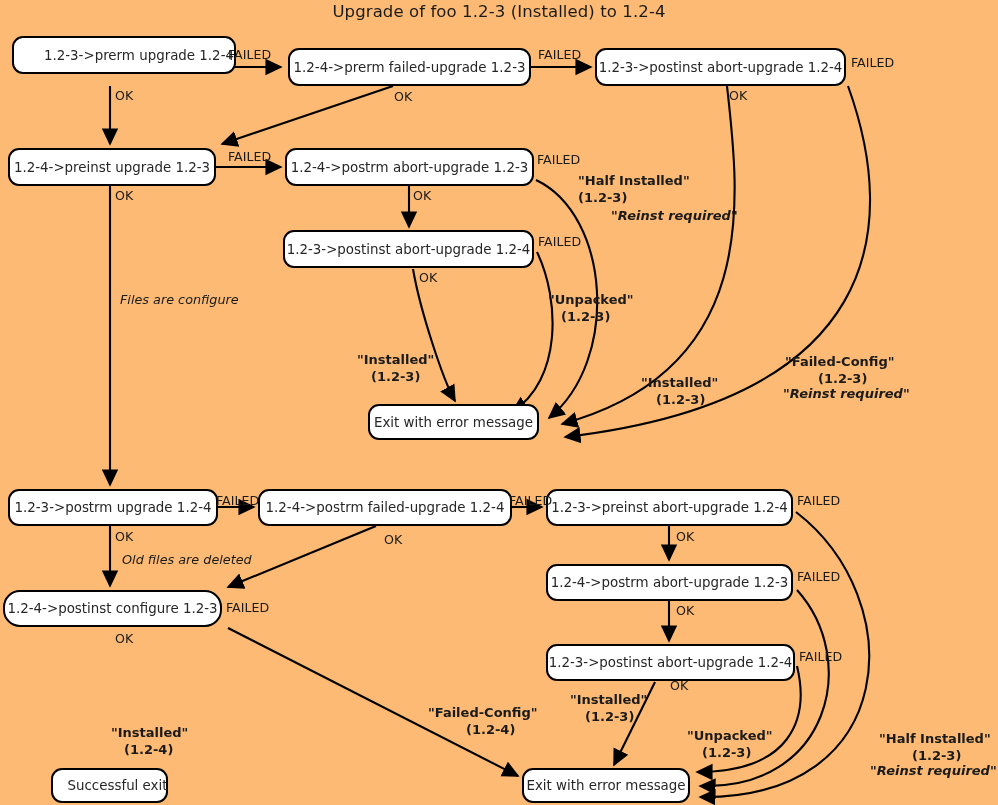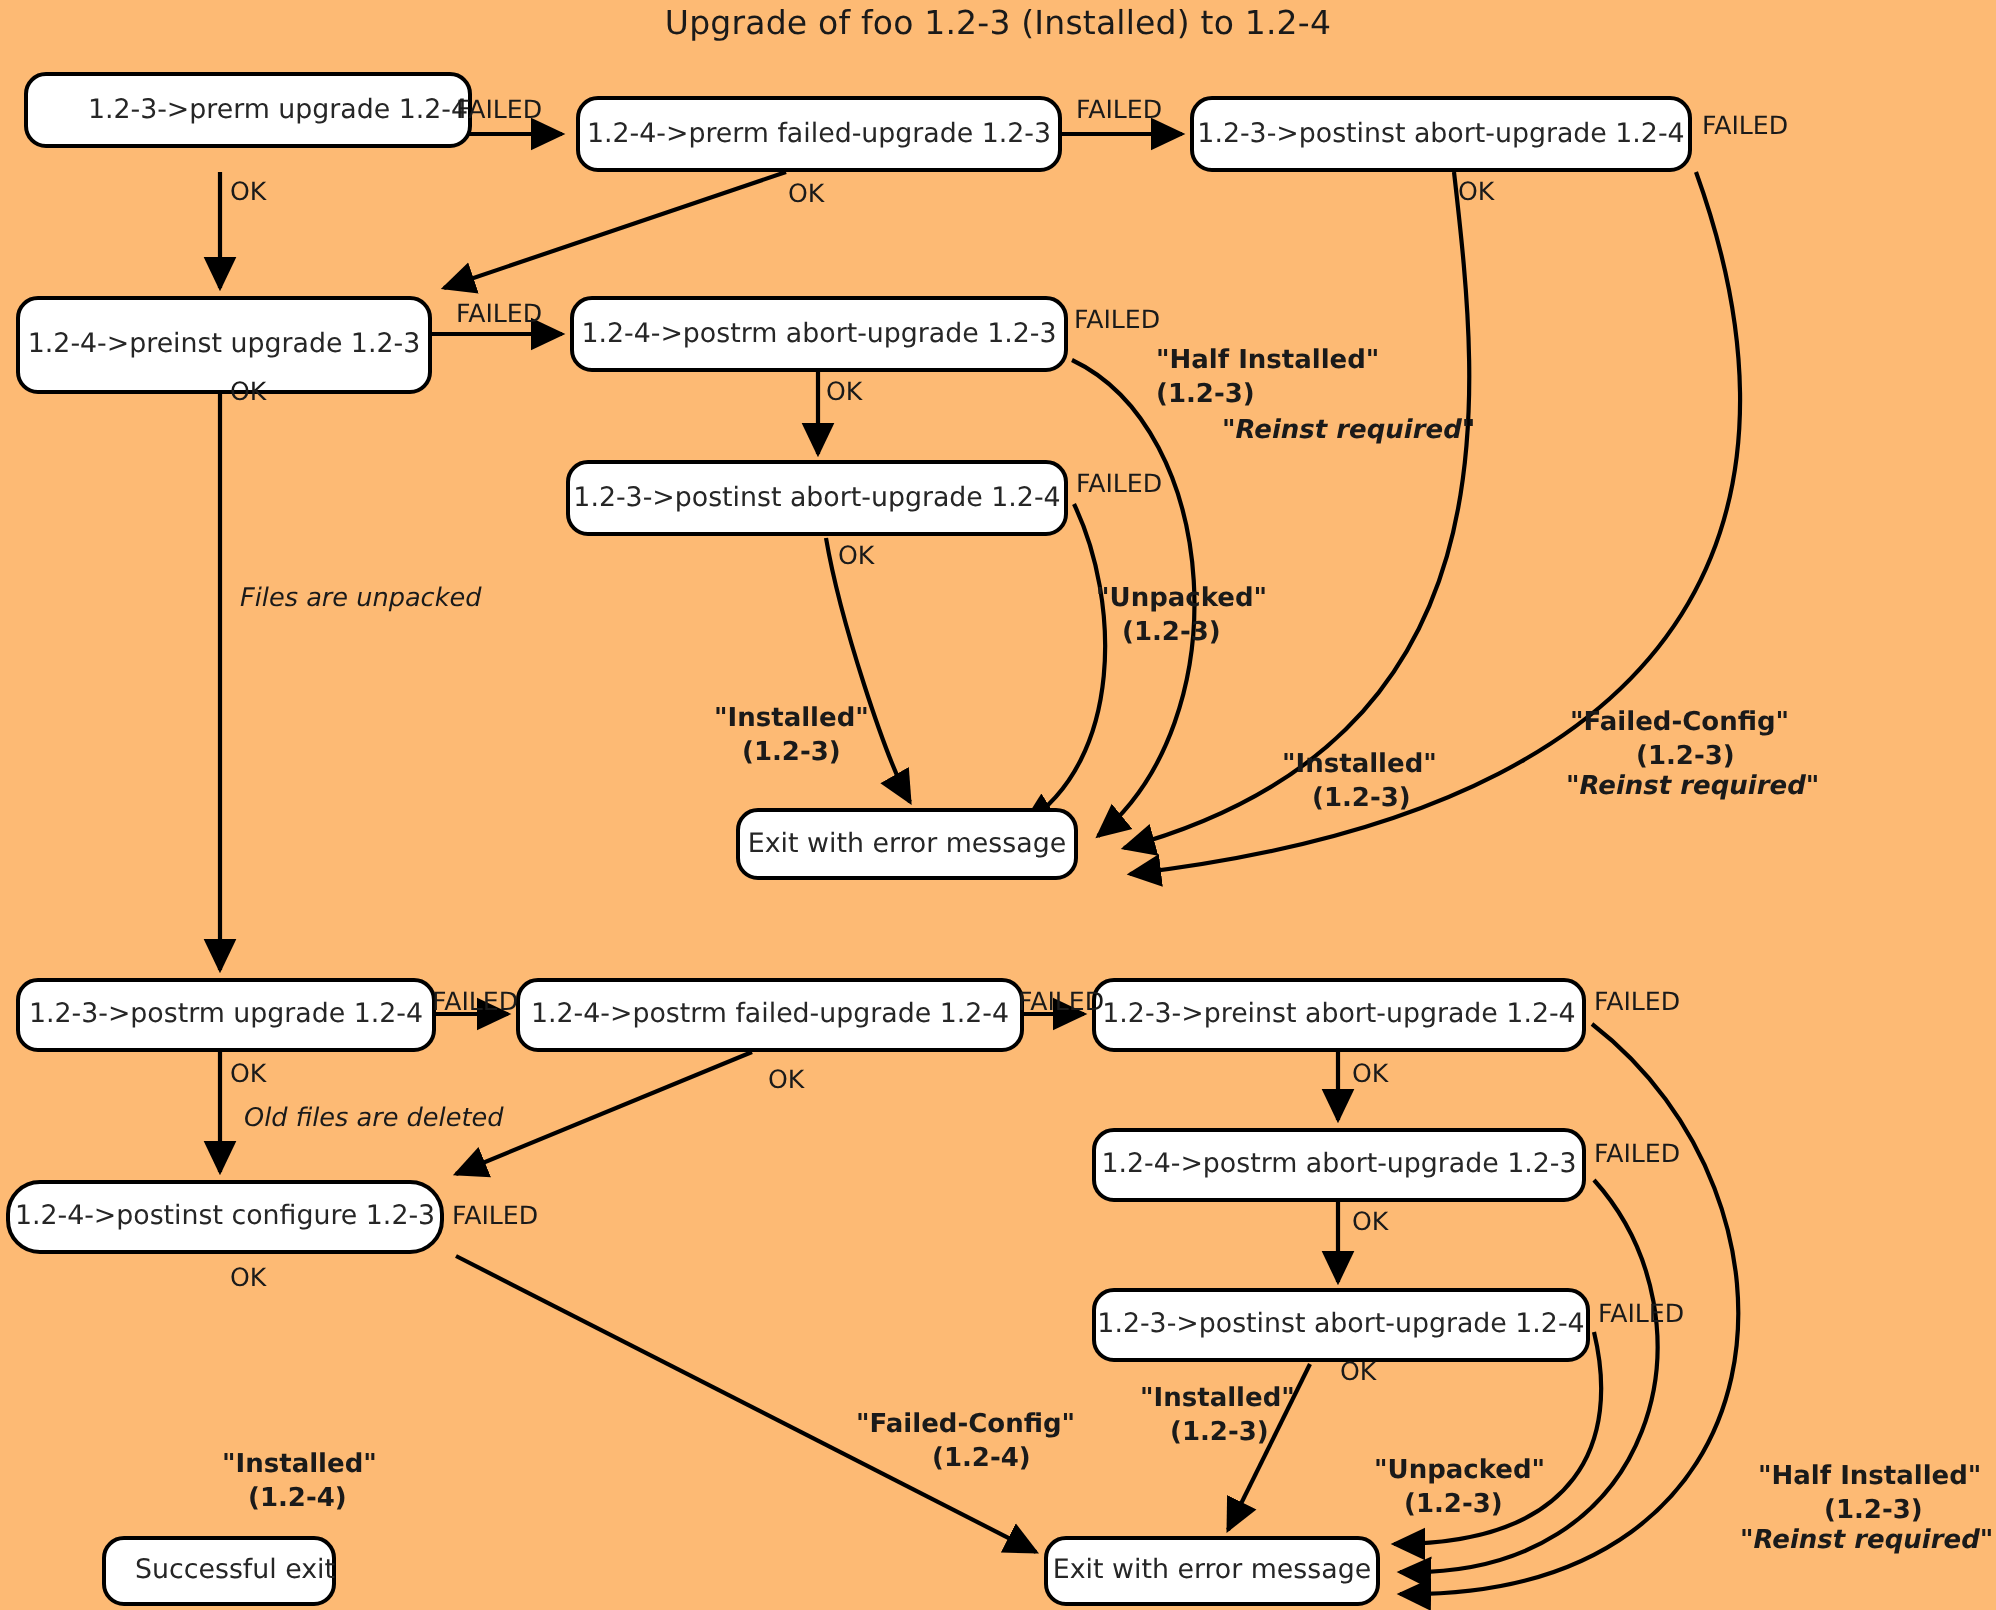--- a/index.html
+++ b/index.html
@@ -141,21 +141,21 @@
   </div>
 
   <div class="node" style="left:288px; top:48px;  width:243px; height:38px;">
     <span>1.2-4-&gt;prerm failed-upgrade 1.2-3</span>
   </div>
 
   <div class="node" style="left:595px; top:48px;  width:251px; height:38px;">
     <span>1.2-3-&gt;postinst abort-upgrade 1.2-4</span>
   </div>
 
-  <div class="node" style="left:8px;   top:148px; width:208px; height:49px;">
+  <div class="node" style="left:8px;   top:148px; width:208px; height:38px;">
     <span>1.2-4-&gt;preinst upgrade 1.2-3</span>
   </div>
 
   <div class="node" style="left:285px; top:148px; width:249px; height:38px;">
     <span>1.2-4-&gt;postrm abort-upgrade 1.2-3</span>
   </div>
 
   <div class="node" style="left:283px; top:230px; width:251px; height:38px;">
     <span>1.2-3-&gt;postinst abort-upgrade 1.2-4</span>
   </div>
@@ -203,21 +203,21 @@
   <div class="elabel" style="left:851px; top:56px;">FAILED</div>
   <div class="elabel" style="left:729px; top:89px;">OK</div>
 
   <div class="elabel" style="left:228px; top:150px;">FAILED</div>
   <div class="elabel" style="left:115px; top:189px;">OK</div>
   <div class="elabel" style="left:537px; top:153px;">FAILED</div>
   <div class="elabel" style="left:413px; top:189px;">OK</div>
   <div class="elabel" style="left:538px; top:235px;">FAILED</div>
   <div class="elabel" style="left:419px; top:271px;">OK</div>
 
-  <div class="elabel ital" style="left:120px; top:292px;">Files are unpacked</div>
+  <div class="elabel ital" style="left:120px; top:292px;">Files are configure</div>
 
   <div class="elabel bold center" style="left:578px; top:173px;">"Half Installed"</div>
   <div class="elabel bold center" style="left:578px; top:190px;">(1.2-3)</div>
   <div class="elabel bolditalic center" style="left:611px; top:208px;">"Reinst required"</div>
 
   <div class="elabel bold center" style="left:548px; top:292px;">"Unpacked"</div>
   <div class="elabel bold center" style="left:561px; top:309px;">(1.2-3)</div>
 
   <div class="elabel bold center" style="left:357px; top:352px;">"Installed"</div>
   <div class="elabel bold center" style="left:371px; top:369px;">(1.2-3)</div>

